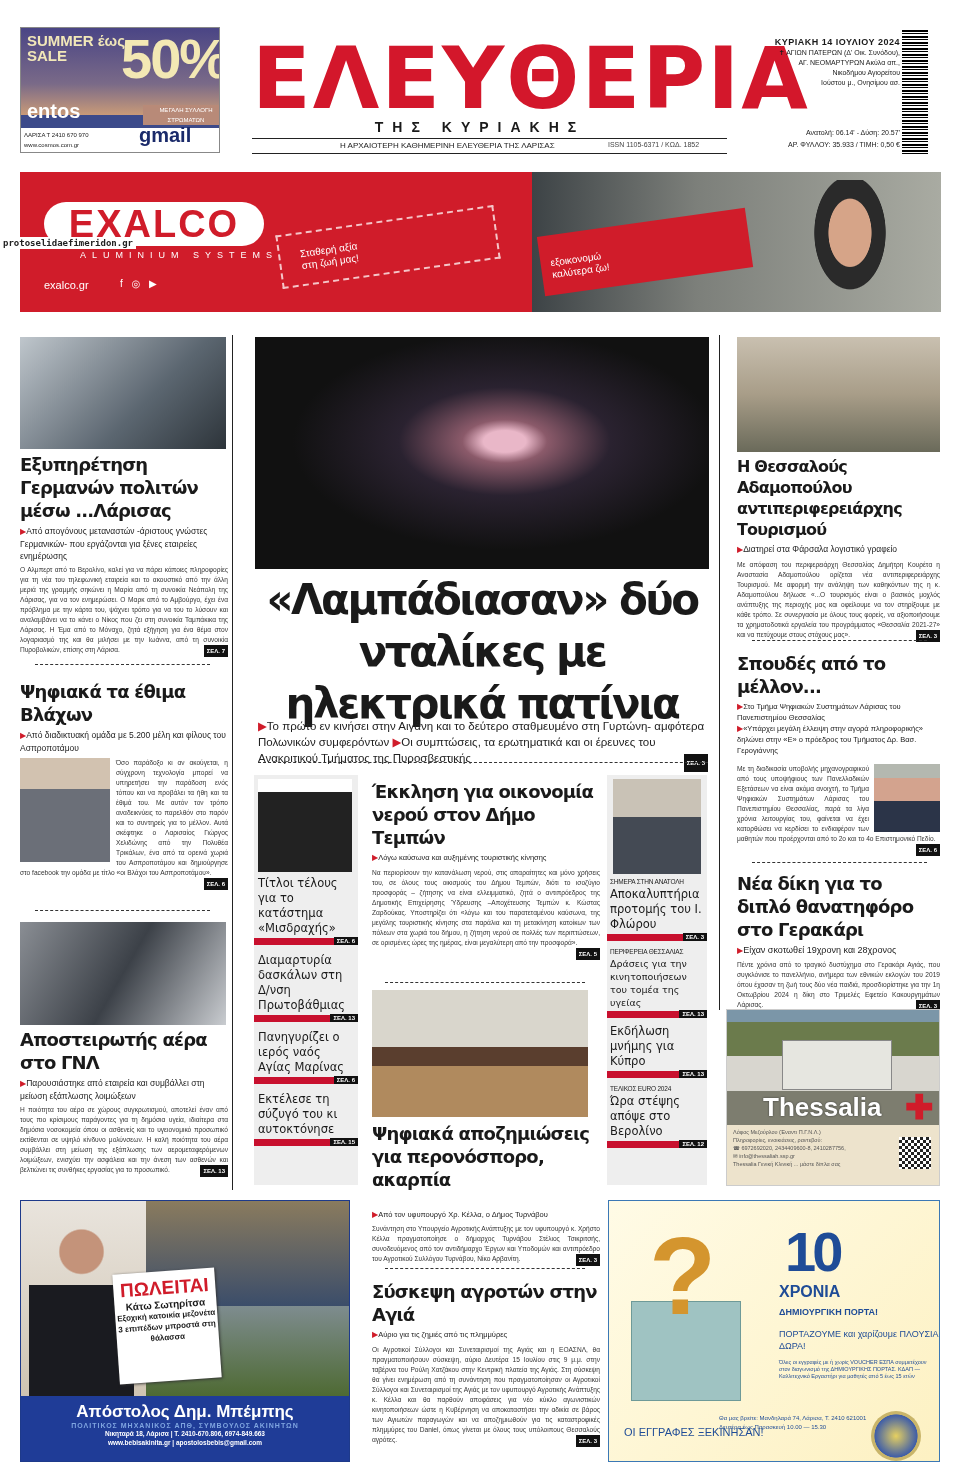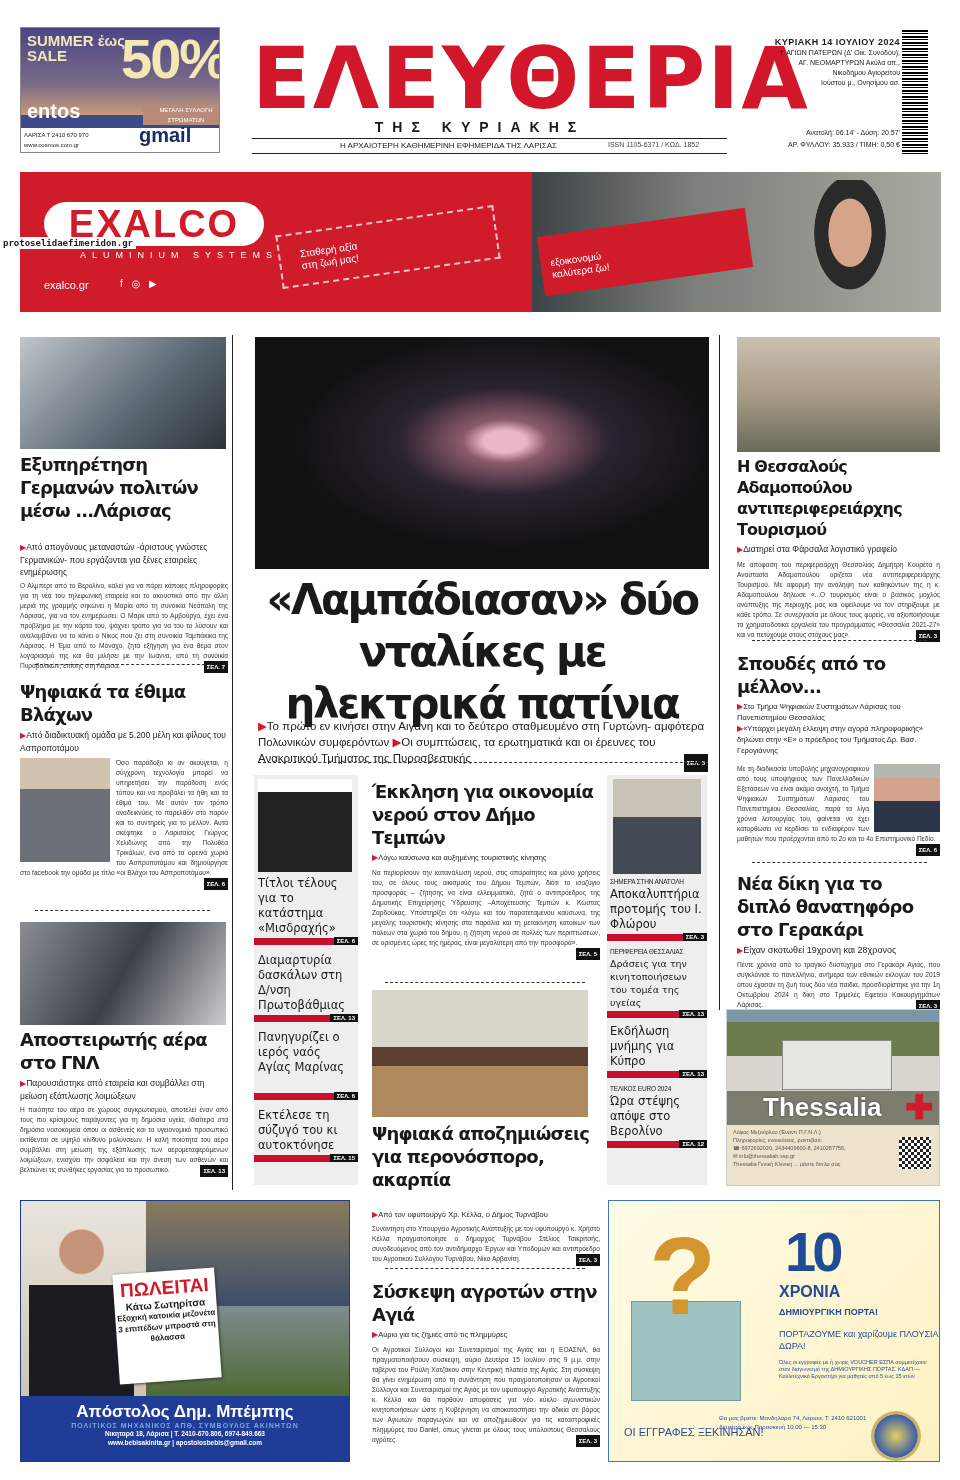--- a/index.html
+++ b/index.html
@@ -96,21 +96,21 @@
   <div class="bottom"></div>
   <div class="cosmos">gmail</div>
   <div class="phone">ΛΑΡΙΣΑ  Τ 2410 670 970</div>
   <div class="web">www.cosmos.com.gr</div>
 </div>
 
 <div class="abs logo">ΕΛΕΥΘΕΡΙΑ</div>
 <div class="abs sublogo">ΤΗΣ ΚΥΡΙΑΚΗΣ</div>
 <div class="abs rule1"></div>
 <div class="abs rule2"></div>
-<div class="abs tagline">Η ΑΡΧΑΙΟΤΕΡΗ ΚΑΘΗΜΕΡΙΝΗ ΕΦΗΜΕΡΙΔΑ ΤΗΣ ΛΑΡΙΣΑΣ</div>
+<div class="abs tagline">Η ΑΡΧΑΙΟΤΕΡΗ ΚΑΘΗΜΕΡΙΝΗ ΕΛΕΥΘΕΡΙΑ ΤΗΣ ΛΑΡΙΣΑΣ</div>
 <div class="abs issn">ISSN 1105-6371 / ΚΩΔ. 1852</div>
 
 <div class="abs dateblock">
   <div class="date">ΚΥΡΙΑΚΗ 14 ΙΟΥΛΙΟΥ 2024</div>
   <div>✝ ΑΓΙΩΝ ΠΑΤΕΡΩΝ (Δ' Οικ. Συνόδου),</div>
   <div>ΑΓ. ΝΕΟΜΑΡΤΥΡΩΝ Ακύλα απ.,</div>
   <div>Νικοδήμου Αγιορείτου</div>
   <div>Ιούστου μ., Ονησίμου ασ.</div>
 </div>
 <div class="abs sun">Ανατολή: 06.14' - Δύση: 20.57'</div>
@@ -130,21 +130,21 @@
   <div class="social">f ◎ ▶</div>
 </div>
 <div class="abs watermark">protoselidaefimeridon.gr</div>
 
 <div class="abs vline" style="left:232px;top:335px;height:855px"></div>
 <div class="abs vline" style="left:719px;top:335px;height:675px"></div>
 
 <div class="abs photo" style="left:20px;top:337px;width:206px;height:112px;background:linear-gradient(135deg,#bfc6cc,#5b6670 60%,#2d343a)"></div>
 <div class="abs" style="left:20px;top:453px;width:208px">
   <div class="headline">Εξυπηρέτηση Γερμανών πολιτών μέσω ...Λάρισας</div>
-  <div class="lead" style="margin-top:19px"><span class="tri">▶</span><span>Από απογόνους μεταναστών -άριστους γνώστες Γερμανικών- που εργάζονται για ξένες εταιρείες ενημέρωσης</span></div>
+  <div class="lead" style="margin-top:3px"><span class="tri">▶</span><span>Από απογόνους μεταναστών -άριστους γνώστες Γερμανικών- που εργάζονται για ξένες εταιρείες ενημέρωσης</span></div>
   <div class="body" style="margin-top:3px"><span>Ο Αλμπερτ από το Βερολίνο, καλεί για να πάρει κάποιες πληροφορίες για τη νέα του τηλεφωνική εταιρεία και το ακουστικό από την άλλη μεριά της γραμμής σηκώνει η Μαρία από τη συνοικία Νεάπολη της Λάρισας, για να τον ενημερώσει. Ο Μαρκ από το Αμβούργο, έχει ένα πρόβλημα με την κάρτα του, ψάχνει τρόπο για να του το λύσουν και αναλαμβάνει να το κάνει ο Νίκος που ζει στη συνοικία Ταμπάκικα της Λάρισας. Η Έμα από το Μόναχο, ζητά εξήγηση για ένα θέμα στον λογαριασμό της και θα μιλήσει με την Ιωάννα, από τη συνοικία Πυροβολικών, επίσης στη Λάρισα.</span> <span class="page">ΣΕΛ. 7</span></div>
 </div>
 <div class="abs dash" style="left:35px;top:664px;width:175px"></div>
 
 <div class="abs" style="left:20px;top:680px;width:208px">
   <div class="headline">Ψηφιακά τα έθιμα Βλάχων</div>
   <div class="lead" style="margin-top:3px"><span class="tri">▶</span><span>Από διαδικτυακή ομάδα με 5.200 μέλη και φίλους του Ασπροποτάμου</span></div>
   <div class="photo" style="float:left;width:90px;height:104px;margin:4px 6px 0 0;background:linear-gradient(#d2c2b0 0 30%,#6b6f78 30%)"></div>
   <div class="body" style="margin-top:4px"><span>Όσο παράδοξο κι αν ακούγεται, η σύγχρονη τεχνολογία μπορεί να υπηρετήσει την παράδοση ενός τόπου και να προβάλει τα ήθη και τα έθιμά του. Με αυτόν τον τρόπο αναδεικνύεις το παρελθόν στο παρόν και το συντηρείς για το μέλλον. Αυτά σκέφτηκε ο Λαρισαίος Γιώργος Χελιδώνης από την Πολυθέα Τρικάλων, ένα από τα ορεινά χωριά του Ασπροποτάμου και δημιούργησε στο facebook την ομάδα με τίτλο «οι Βλάχοι του Ασπροποτάμου».</span> <span class="page">ΣΕΛ. 6</span></div>
 </div>
@@ -173,21 +173,21 @@
   </div>
   <div class="redbar" style="margin:0 0 8px">
       <span class="page">ΣΕΛ. 6</span>
     </div>
   <div style="padding:0 4px 2px">
     <div class="brief">Διαμαρτυρία δασκάλων στη Δ/νση Πρωτοβάθμιας</div>
   </div>
   <div class="redbar" style="margin:0 0 8px">
       <span class="page">ΣΕΛ. 13</span>
     </div>
-  <div style="padding:0 4px 18px">
+  <div style="padding:0 4px 2px">
     <div class="brief">Πανηγυρίζει ο ιερός ναός Αγίας Μαρίνας</div>
   </div>
   <div class="redbar" style="margin:0 0 8px">
       <span class="page">ΣΕΛ. 6</span>
     </div>
   <div style="padding:0 4px 2px">
     <div class="brief">Εκτέλεσε τη σύζυγό του κι αυτοκτόνησε</div>
   </div>
   <div class="redbar">
       <span class="page">ΣΕΛ. 15</span>

